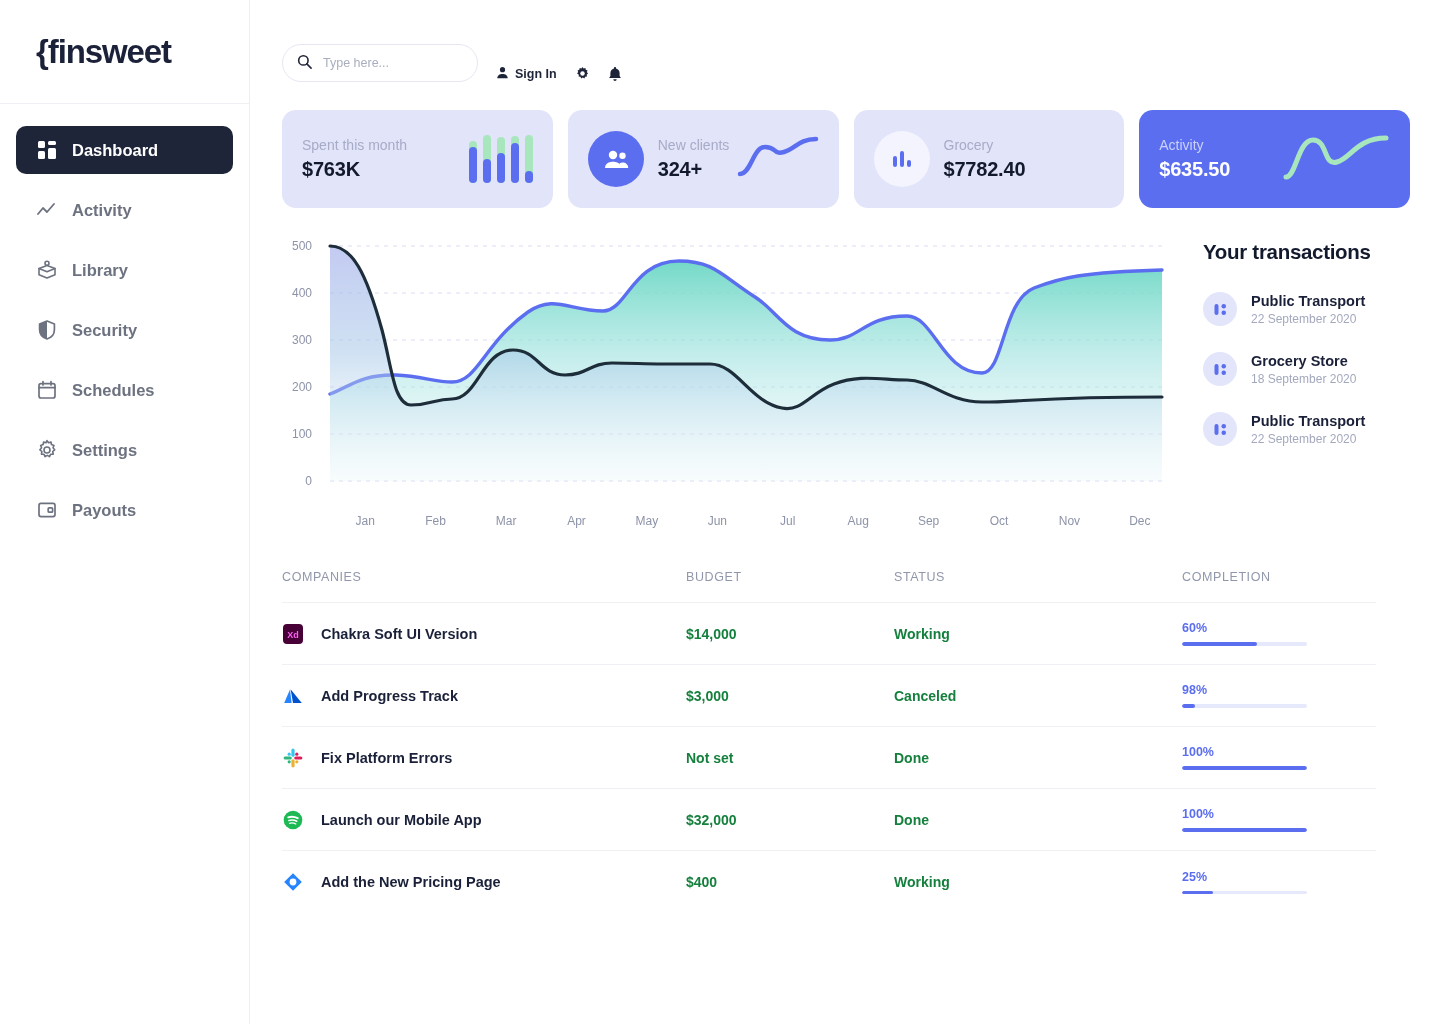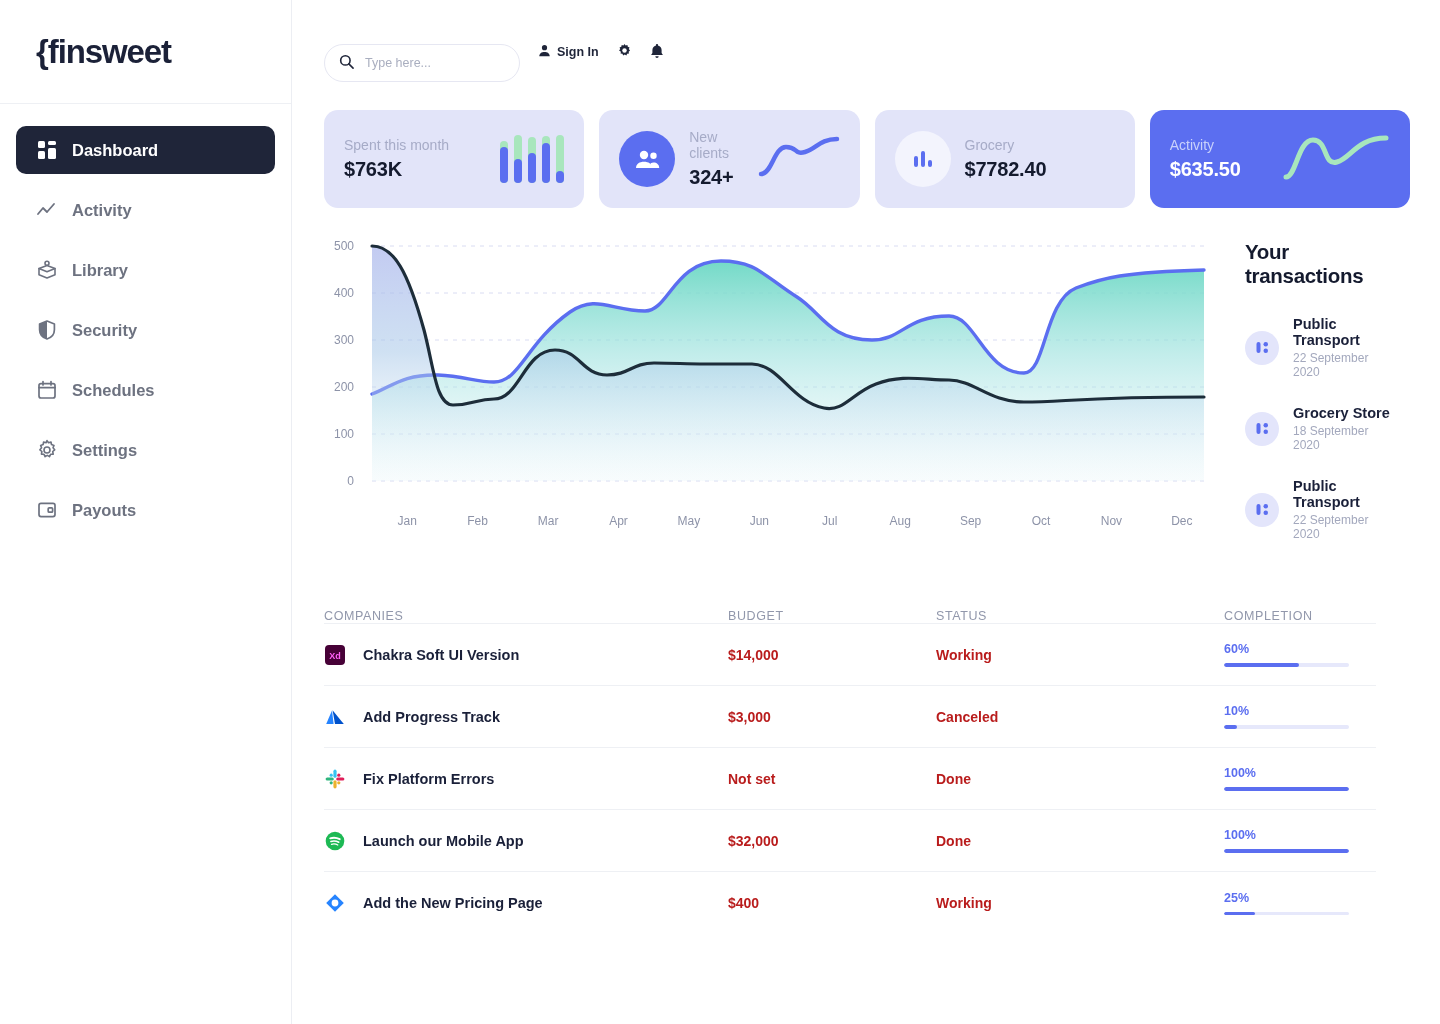--- a/index.html
+++ b/index.html
@@ -6,21 +6,21 @@
   html, body {
     width: 1440px; height: 1024px;
     font-family: "Liberation Sans", sans-serif;
     background: #ffffff;
     overflow: hidden;
   }
   .app { display: flex; width: 1440px; height: 1024px; }
 
   
   .sidebar {
-    width: 292px; height: 1024px;
+    width: 250px; height: 1024px;
     background: #ffffff;
     border-right: 1px solid #eceef3;
     flex-shrink: 0;
   }
   .brand {
     height: 104px;
     display: flex; align-items: center;
     padding-left: 36px;
     border-bottom: 1px solid #eef0f4;
   }
@@ -43,21 +43,21 @@
   
   .main { flex: 1; height: 1024px; position: relative; }
 
   .topbar {
     display: flex; align-items: flex-start; justify-content: space-between;
     padding: 34px 40px 0 32px;
   }
   .greet { font-size: 12.5px; color: #1f2539; margin-bottom: 13px; letter-spacing: .1px; }
   .page-title { font-size: 25px; font-weight: 700; color: #141a2e; letter-spacing: -.3px; }
 
-  .topright { display: flex; align-items: flex-start; gap: 18px; padding-top: 10px; }
+  .topright { display: flex; align-items: flex-end; gap: 18px; padding-top: 10px; }
   .searchbox {
     display: flex; align-items: center; gap: 11px;
     width: 196px; height: 38px;
     border: 1px solid #e6e7f2; border-radius: 19px;
     padding: 0 14px; background: #fff;
   }
   .searchbox input {
     border: none; outline: none; font-size: 12.5px;
     font-family: "Liberation Sans", sans-serif;
     color: #9aa0b4; width: 140px; background: transparent;
@@ -123,32 +123,32 @@
   }
   .tr-name { font-size: 14.5px; font-weight: 700; color: #1a2039; margin-bottom: 3px; }
   .tr-date { font-size: 12px; color: #a3a8bd; }
 
   
   .tablewrap { padding: 42px 64px 0 32px; }
   .trow {
     display: flex; align-items: center;
     border-bottom: 1px solid #eef0f4;
   }
-  .thead { }
+  .thead { padding-bottom: 18px; }
   .thead .cell {
     font-size: 12.5px; color: #9197ab; letter-spacing: .6px;
   }
   .tbody .trow { height: 62px; }
   .cell { flex-shrink: 0; }
   .c-company { width: 404px; display: flex; align-items: center; gap: 17px; }
   .c-budget { width: 208px; }
   .c-status { width: 288px; }
   .c-completion { flex: 1; }
   .co-name { font-size: 14.5px; font-weight: 700; color: #1a2039; }
-  .cellval { font-size: 14px; font-weight: 700; color: #b91c1c; }
+  .cellval { font-size: 14px; font-weight: 700; color: #15803d; }
   .pct { font-size: 12.5px; font-weight: 700; color: #5b6ef0; margin-bottom: 7px; }
   .bar { width: 125px; height: 3.5px; border-radius: 2px; background: #e6e8fb; overflow: hidden; }
   .bar > i { display: block; height: 100%; background: #5b6ef0; border-radius: 2px; }
   .logo { width: 22px; height: 22px; flex-shrink: 0; display: flex; align-items: center; justify-content: center; }
 </style>
 </head>
 <body>
 
 <div class="app">
 
@@ -504,21 +504,21 @@
               <svg width="20" height="20" viewBox="0 0 20 20">
                   <path d="M7 3.6L1.2 17h7.4z" fill="#2684ff"></path>
                   <path d="M7.6 3.2L18.8 17H10z" fill="#0052cc"></path>
                 </svg>
             </span>
             <span class="co-name">Add Progress Track</span>
           </div>
           <div class="cell c-budget cellval">$3,000</div>
           <div class="cell c-status cellval">Canceled</div>
           <div class="cell c-completion">
-            <div class="pct">10%</div>
+            <div class="pct">98%</div>
             <div class="bar">
                 <i style="width:10%"></i>
               </div>
           </div>
         </div>
 
         <div class="trow">
           <div class="cell c-company">
             <span class="logo">
               <svg width="20" height="20" viewBox="0 0 20 20">

